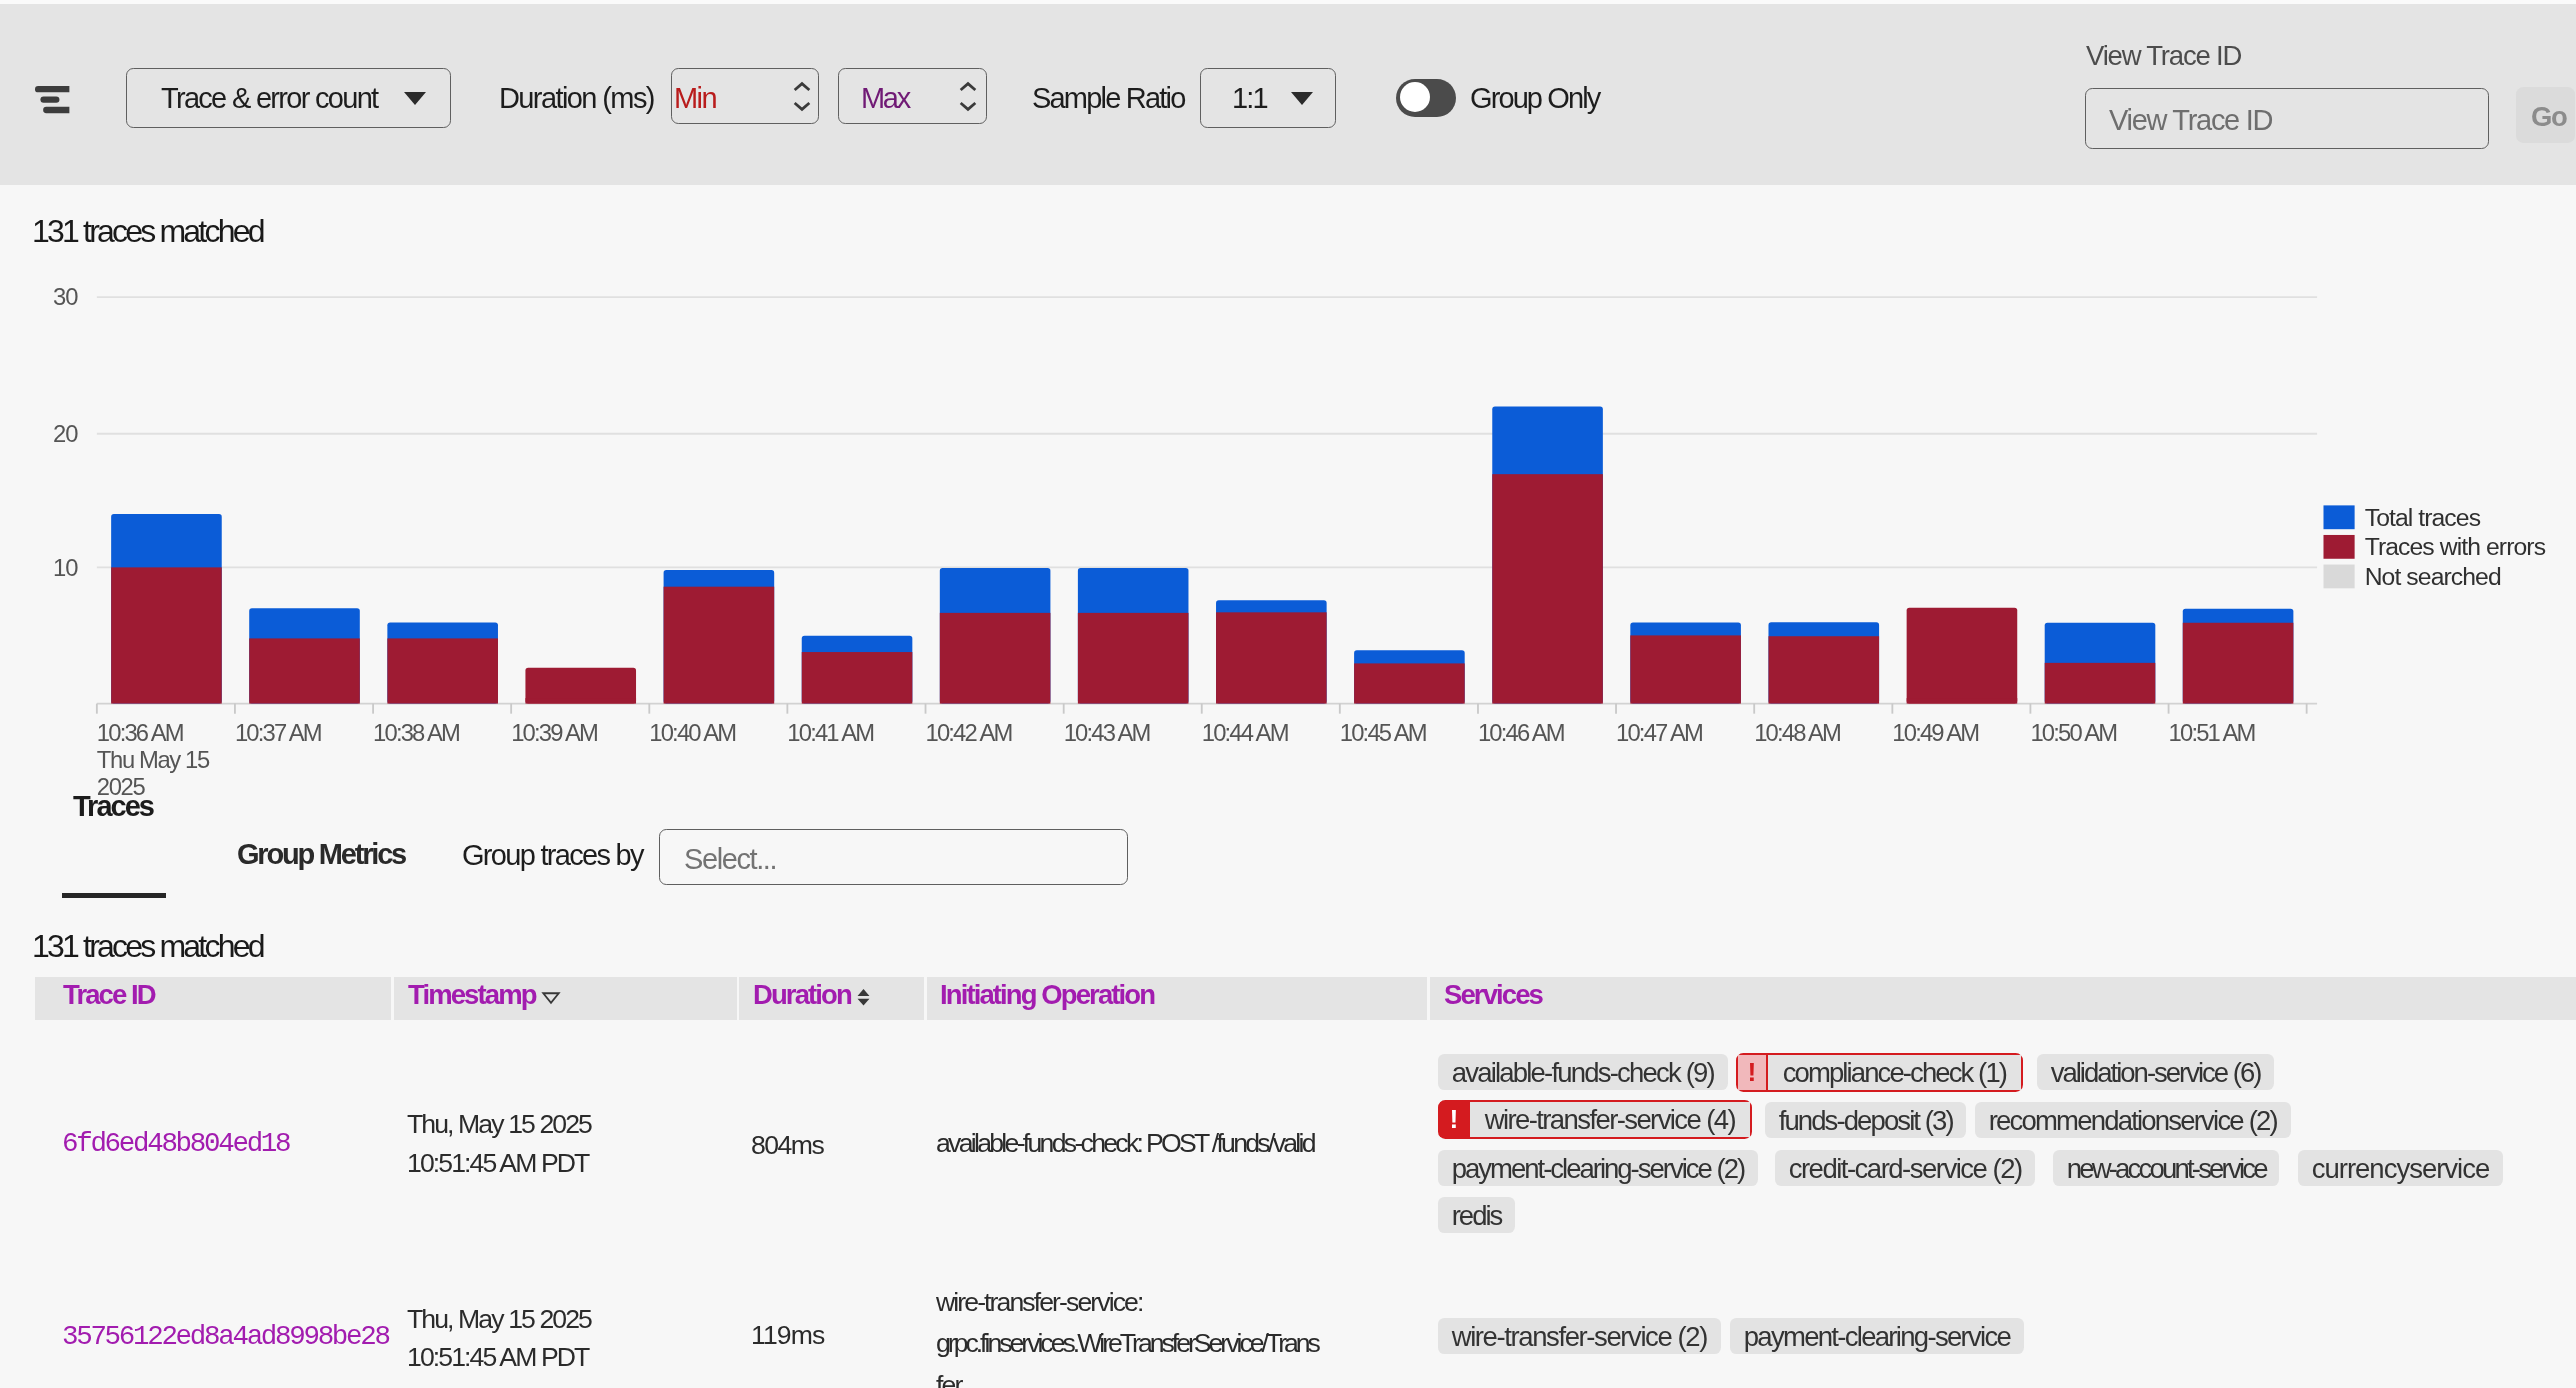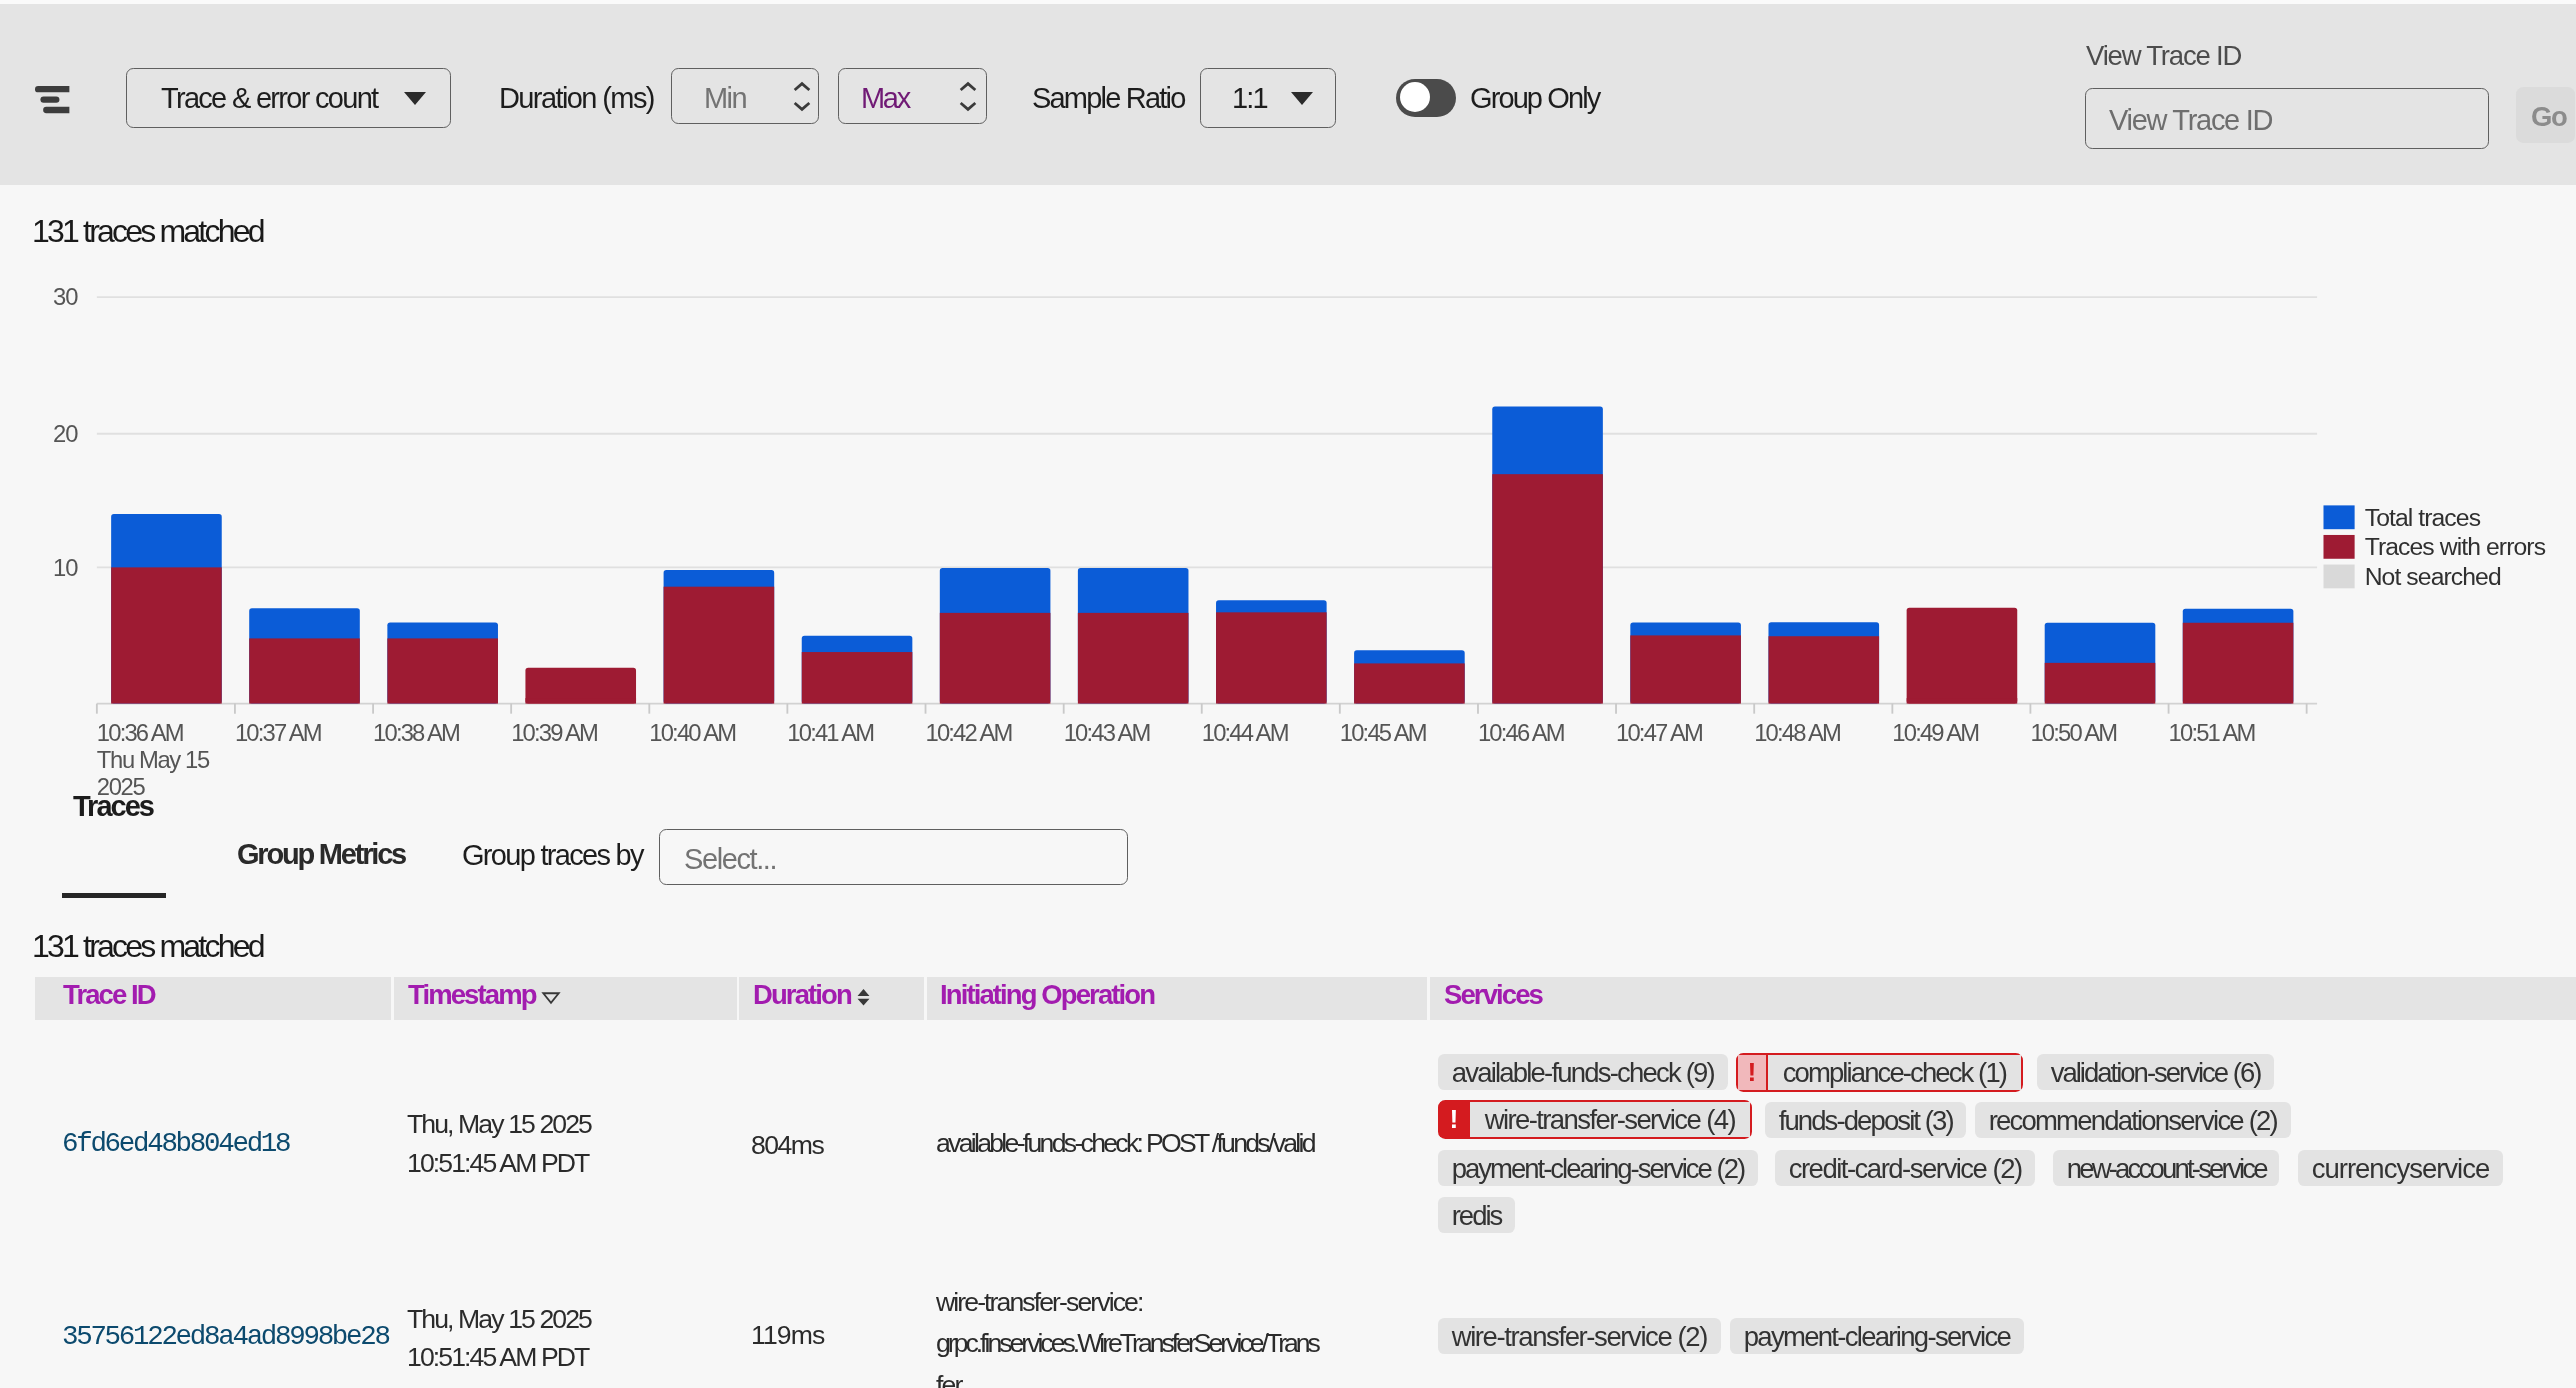--- a/index.html
+++ b/index.html
@@ -17,42 +17,42 @@
 .errchip .bang { width:30px; display:flex; align-items:center; justify-content:center;
   font-weight:bold; font-size:26.6px; border-right:2.7px solid #d41b1f; flex:none; }
 .errchip.pink .bang { background:#f1b8bb; color:#d41b1f; }
 .errchip.solid .bang { background:#d41b1f; color:#fff; }
 .errchip .ebody { background:#e3e3e3; color:#333; font-size:27.5px; padding:0 14.7px;
   display:flex; align-items:center; }
 .hdrcell { position:absolute; top:977px; height:43px; background:#e4e4e4; }
 .hdrtxt { position:absolute; font-weight:bold; font-size:27.5px; color:#a21caf; top:979px;
   letter-spacing:-1.9px; white-space:pre; }
 .cell { position:absolute; font-size:26.6px; color:#2b2b2b; white-space:pre; }
-.mono { font-family:"Liberation Mono", monospace; font-size:27.5px; color:#0c4a6e;
+.mono { font-family:"Liberation Mono", monospace; font-size:27.5px; color:#a21caf;
   letter-spacing:-2.3px; }
 </style></head>
 <body>
 <div id="page">
 
 <div class="abs" style="left:0;top:0;width:2576px;height:3.7px;background:#fafafa"></div>
 <div class="abs" style="left:0;top:3.7px;width:2576px;height:181px;background:#e4e4e4"></div>
 
 <svg class="abs" style="left:35px;top:86px" width="38" height="29" viewBox="0 0 42 32">
   <path d="M3.5,0 H38 V7 H3.5 A3.5,3.5 0 0 1 3.5,0 Z" fill="#3c3c3c"></path>
   <rect x="6" y="11.5" width="21" height="7" rx="3.5" fill="#3c3c3c"></rect>
   <path d="M12.5,23 H38 V30 H12.5 A3.5,3.5 0 0 1 12.5,23 Z" fill="#3c3c3c"></path>
 </svg>
 
 <div class="ctl" style="left:126px;top:68px;width:325px;height:60px"></div>
 <div class="tb" style="left:161px;top:82px">Trace &amp; error count</div>
 <div class="caret" style="left:404px;top:92px"></div>
 
 <div class="tb" style="left:499px;top:82px;letter-spacing:-1.6px">Duration (ms)</div>
 <div class="ctl" style="left:671px;top:68px;width:148px;height:56px"></div>
-<div class="tb" style="left:704px;top:82px;color:#737373;letter-spacing:-1.6px">Min</div>
+<div class="tb" style="left:674px;top:82px;color:#b91c1c;letter-spacing:-1.6px">Min</div>
 <svg class="abs" style="left:790px;top:80px" width="24" height="33" viewBox="0 0 26 36">
   <polyline points="5,11 13,4 21,11" fill="none" stroke="#3a3a3a" stroke-width="3"></polyline>
   <polyline points="5,25 13,32 21,25" fill="none" stroke="#3a3a3a" stroke-width="3"></polyline>
 </svg>
 <div class="ctl" style="left:838px;top:68px;width:149px;height:56px"></div>
 <div class="tb" style="left:861px;top:82px;color:#701a75;letter-spacing:-2.3px">Max</div>
 <svg class="abs" style="left:956px;top:80px" width="24" height="33" viewBox="0 0 26 36">
   <polyline points="5,11 13,4 21,11" fill="none" stroke="#3a3a3a" stroke-width="3"></polyline>
   <polyline points="5,25 13,32 21,25" fill="none" stroke="#3a3a3a" stroke-width="3"></polyline>
 </svg>

